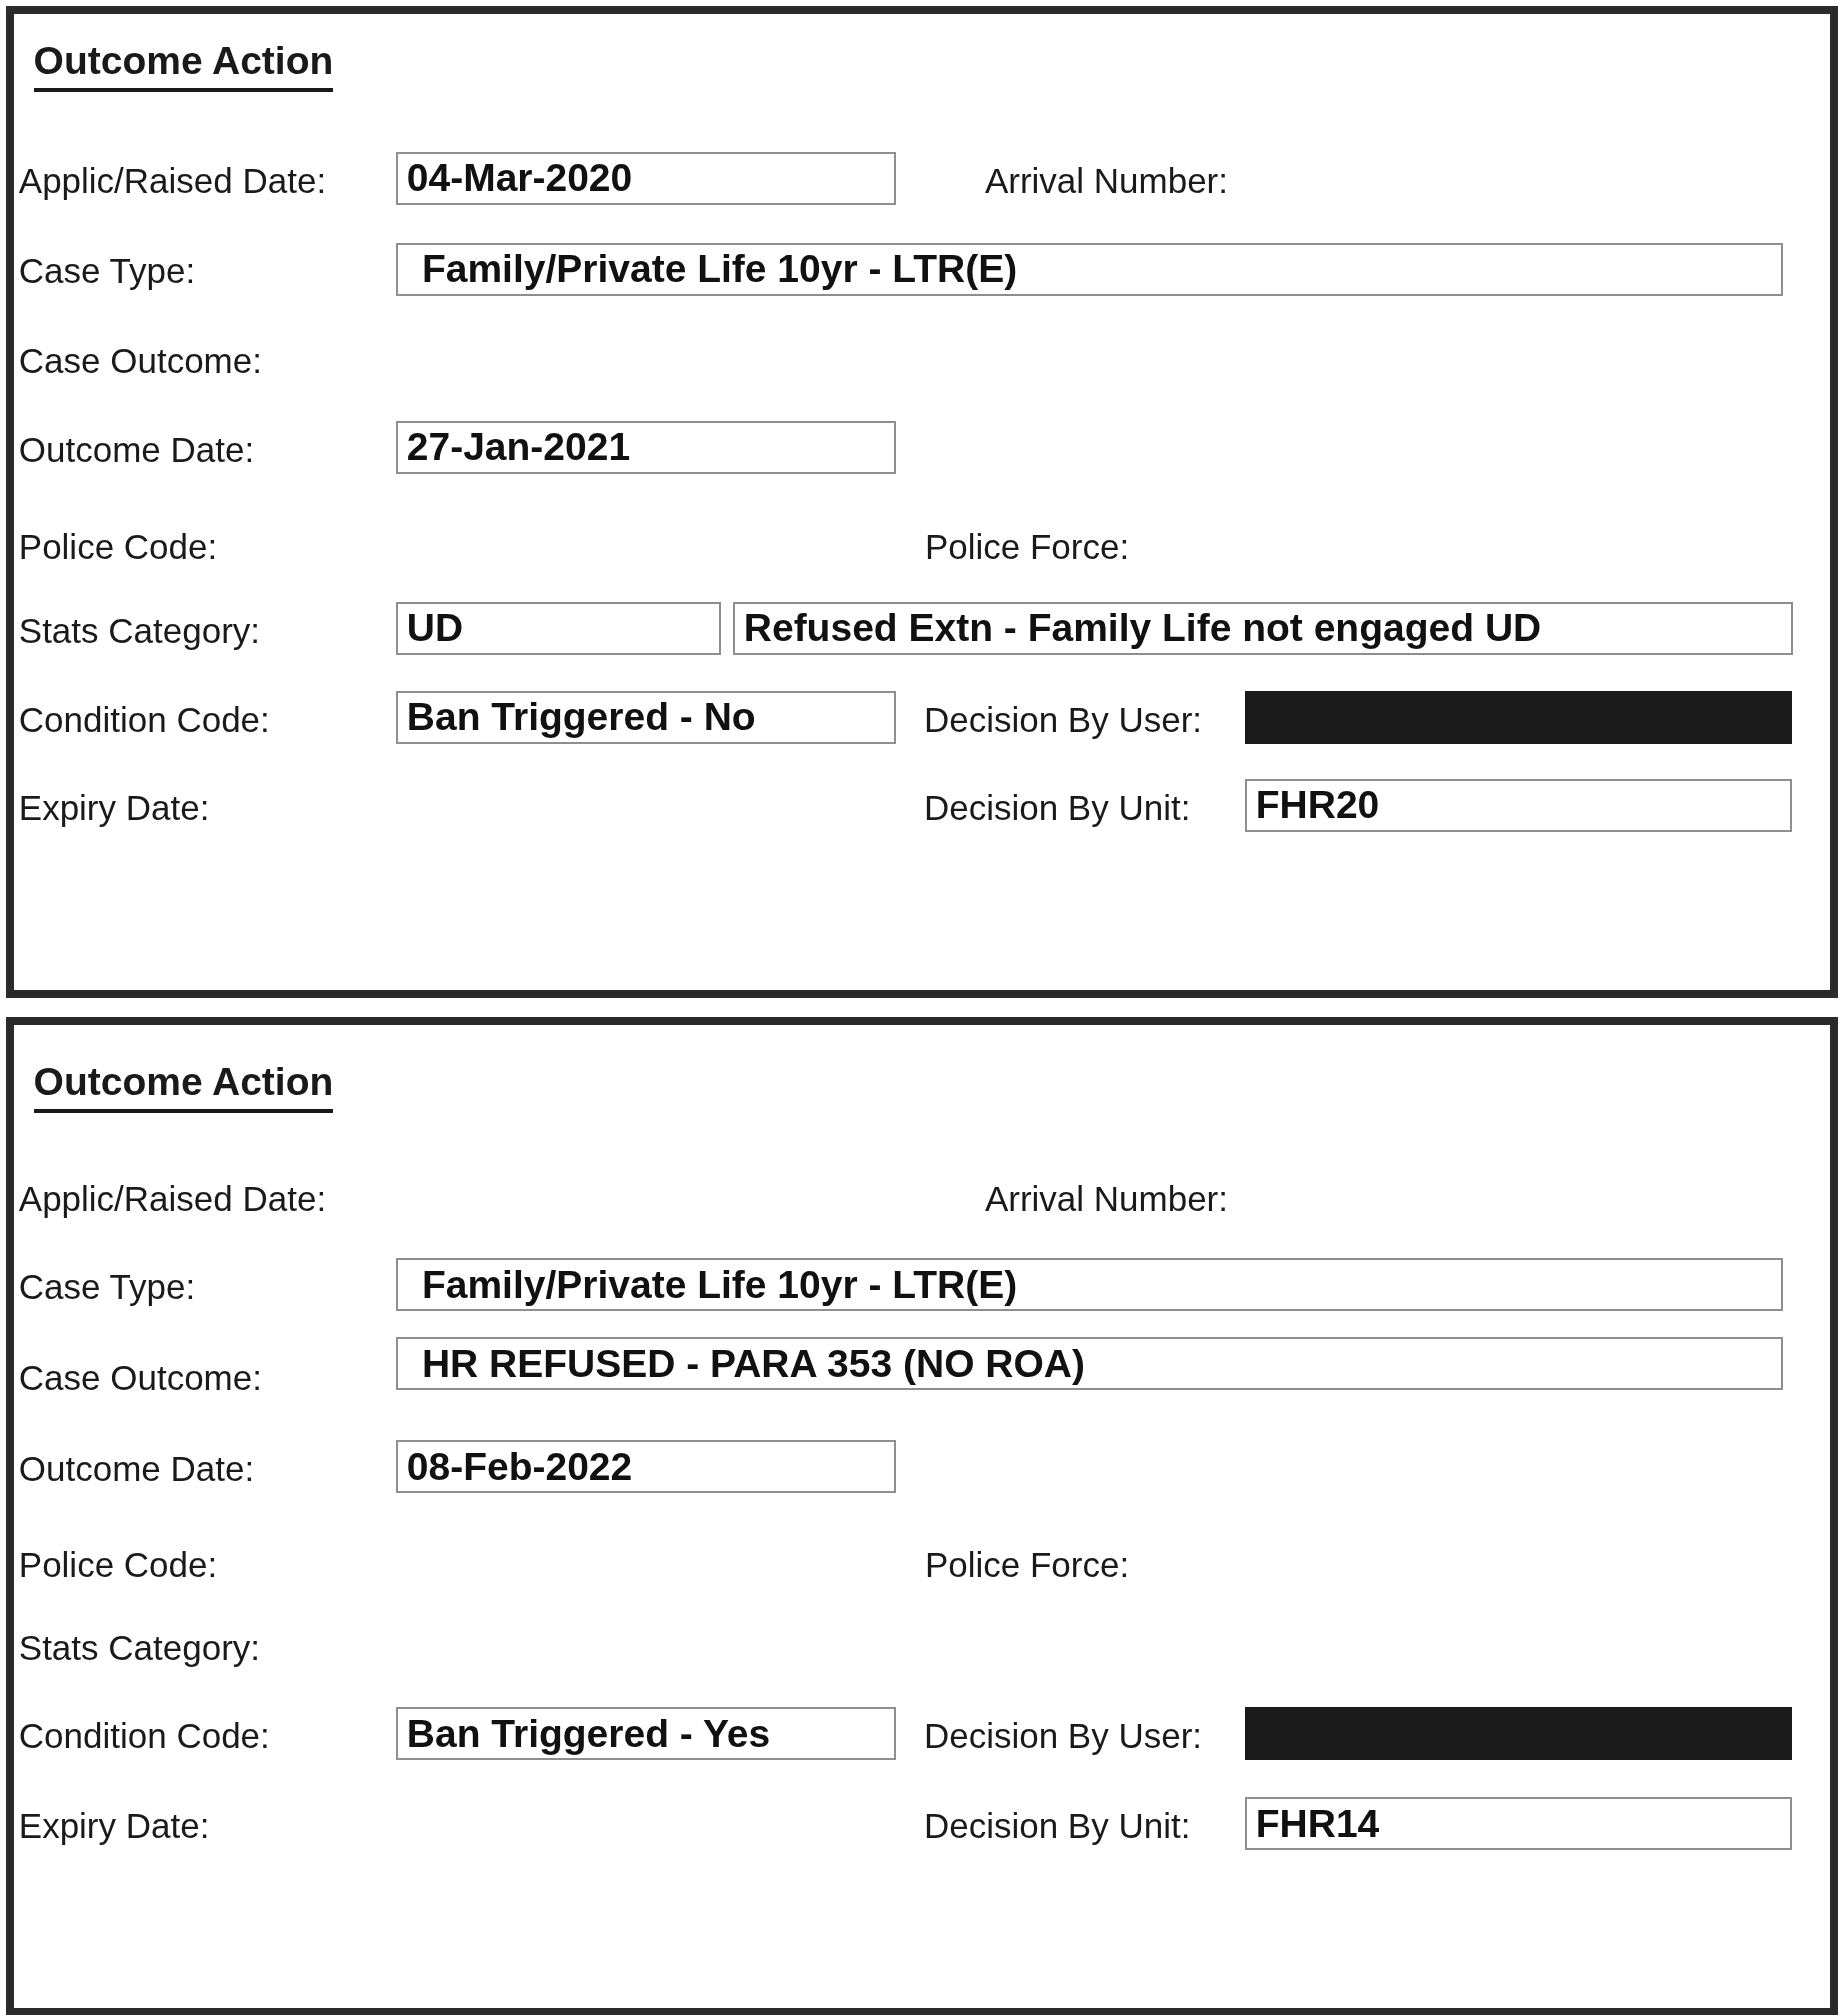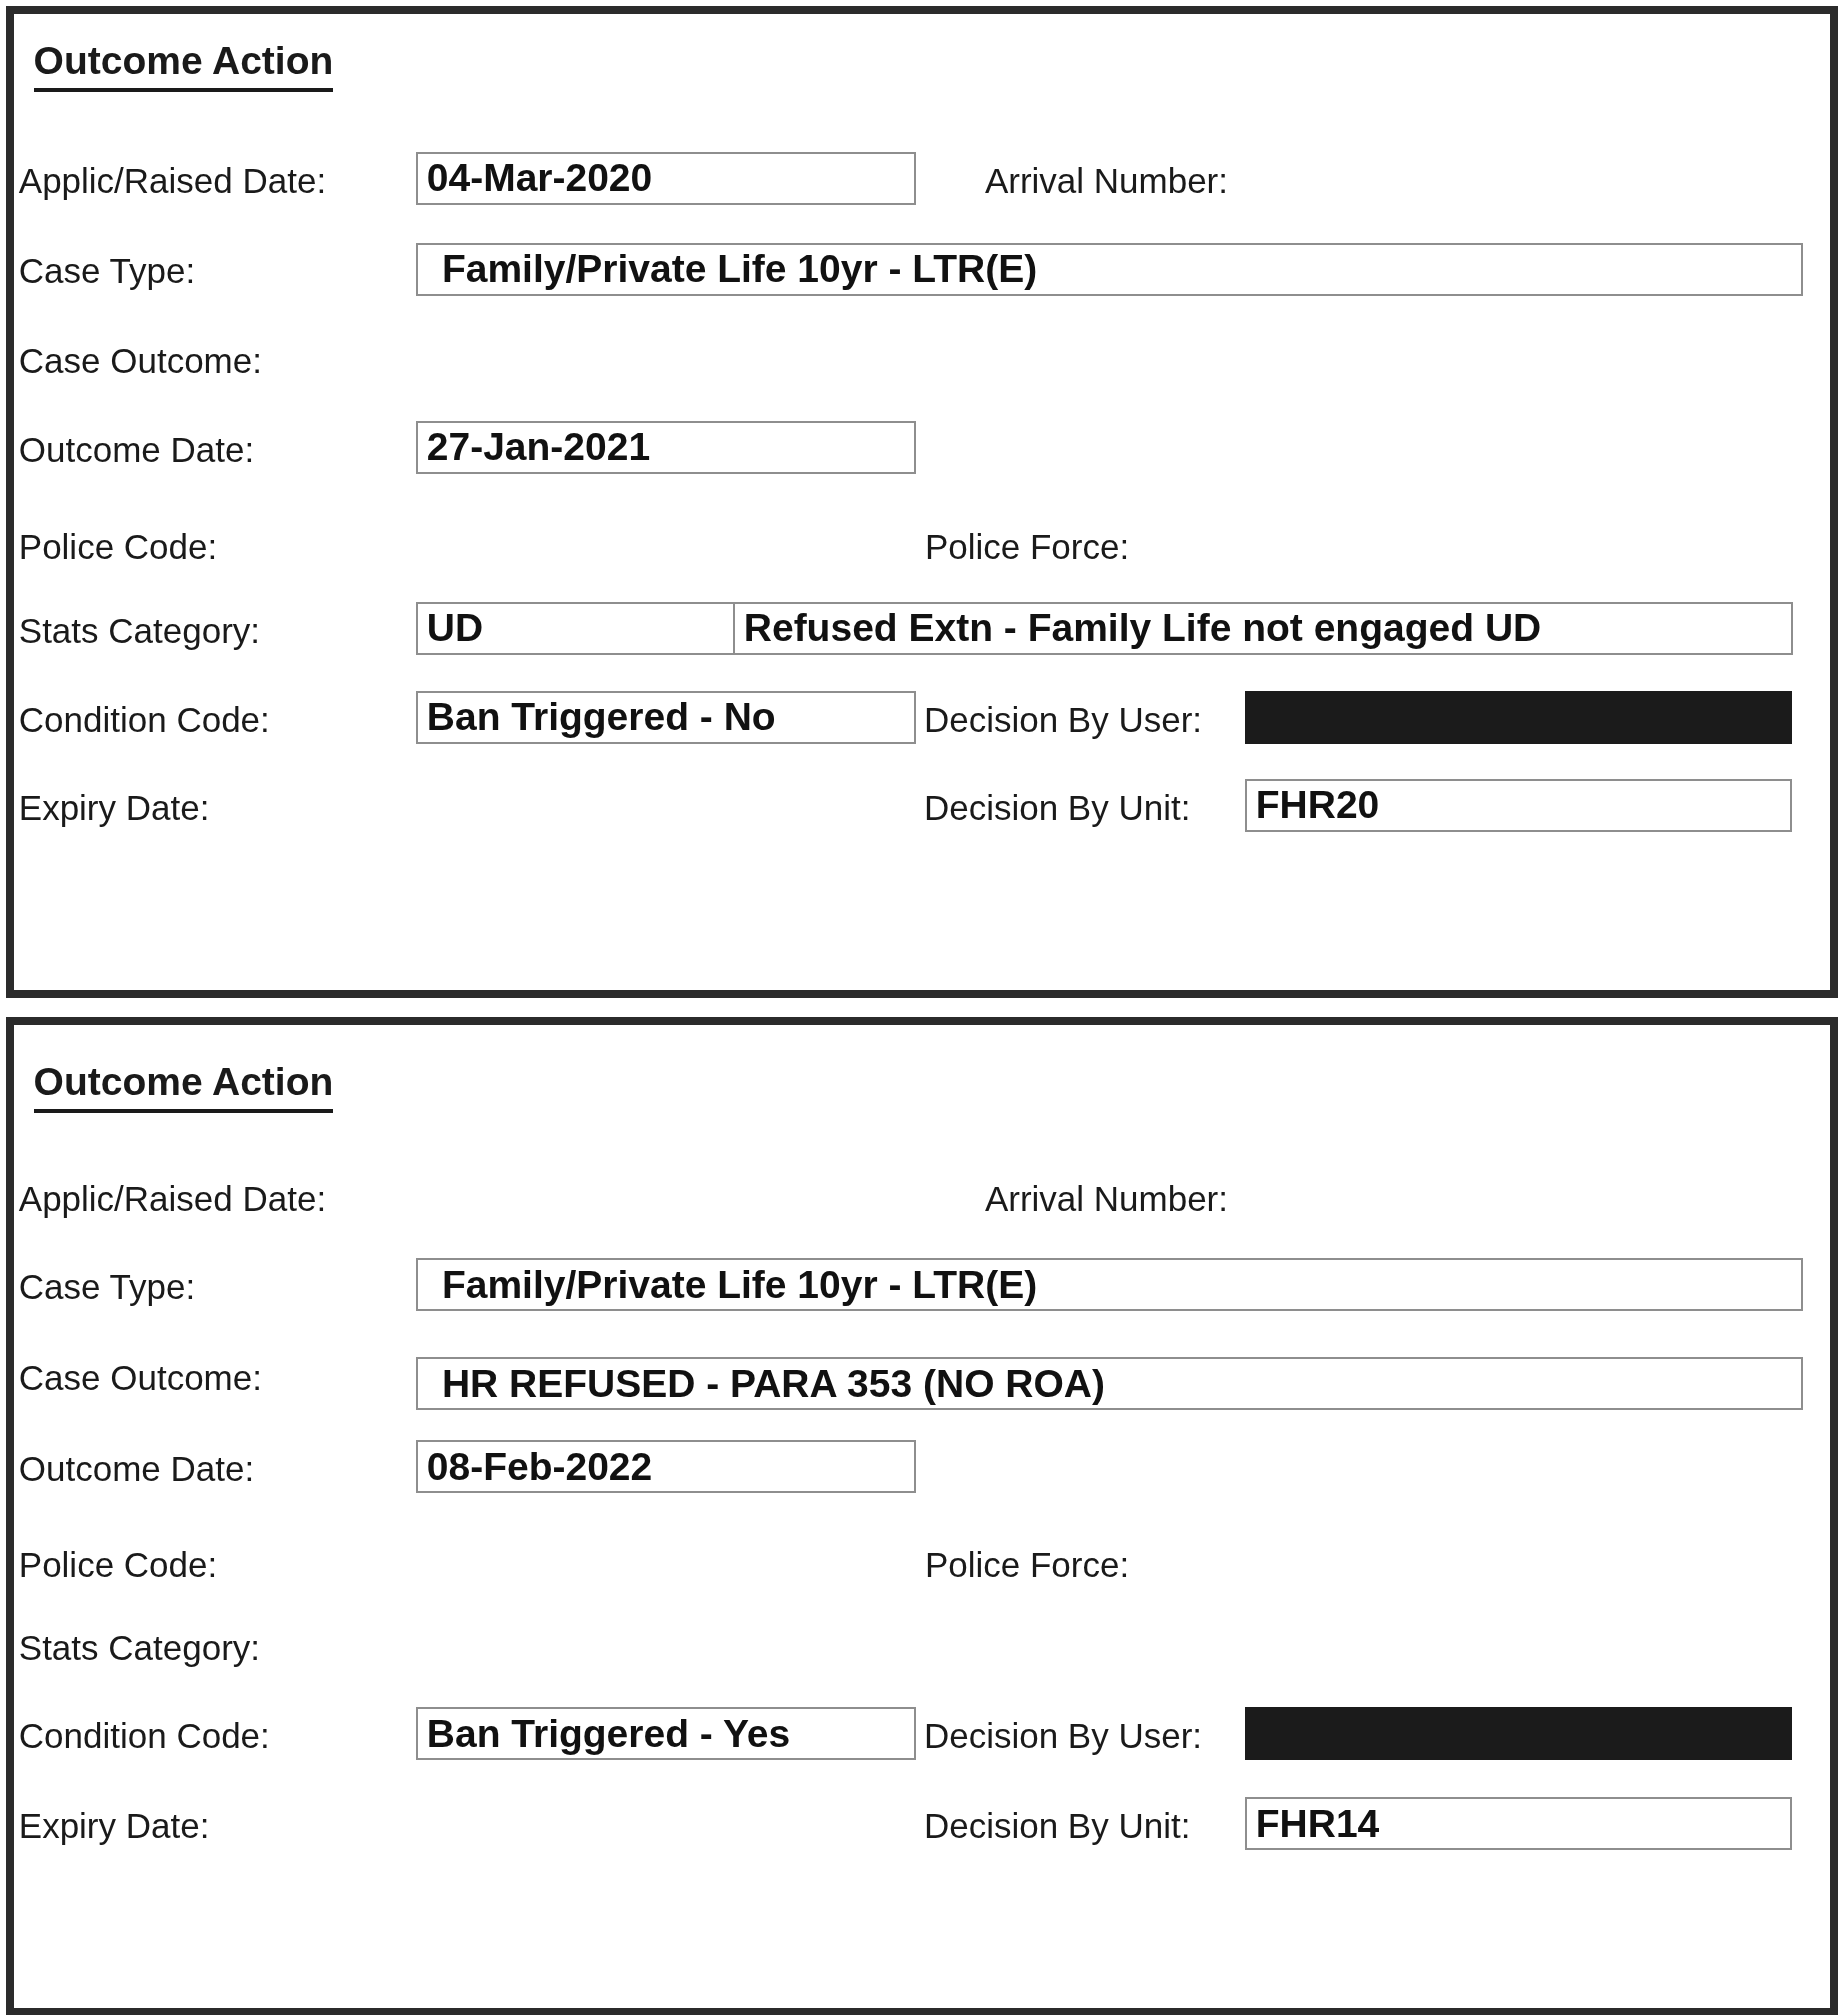--- a/index.html
+++ b/index.html
@@ -57,21 +57,21 @@
   }
   .redact {
     position: absolute;
     height: 53px;
     width: 547px;
     left: 1231px;
     background: #1b1b1b;
   }
   
   .c-lbl    { left: 4.9px; }
-  .c-field  { left: 382px; margin-left: 20px; }
+  .c-field  { left: 382px; }
   .w-small  { width: 500px; }
   .w-wide   { width: 1387px; padding-left: 24px; }
   .w-stats1 { width: 325px; }
   .c-stats2 { left: 719px; width: 1060px; }
   .c-arrival{ left: 923px; margin-left: 48px; }
   .c-police { left: 911px; }
   .c-declbl { left: 910px; text-align: center; }
   .c-decbox { left: 1231px; width: 547px; }
 </style>
 </head>
@@ -114,21 +114,21 @@
   <div class="panel" id="panel2">
     <div class="title">Outcome Action</div>
 
     <div class="lbl c-lbl" style="top:154px">Applic/Raised Date:</div>
     <div class="lbl c-arrival" style="top:154px">Arrival Number:</div>
 
     <div class="lbl c-lbl" style="top:242px">Case Type:</div>
     <div class="box c-field w-wide" style="top:233px">Family/Private Life 10yr - LTR(E)</div>
 
     <div class="lbl c-lbl" style="top:333px">Case Outcome:</div>
-    <div class="box c-field w-wide" style="top:332px">HR REFUSED - PARA 353 (NO ROA)</div>
+    <div class="box c-field w-wide" style="top:312px">HR REFUSED - PARA 353 (NO ROA)</div>
 
     <div class="lbl c-lbl" style="top:424px">Outcome Date:</div>
     <div class="box c-field w-small" style="top:415px">08-Feb-2022</div>
 
     <div class="lbl c-lbl" style="top:520px">Police Code:</div>
     <div class="lbl c-police" style="top:520px">Police Force:</div>
 
     <div class="lbl c-lbl" style="top:603px">Stats Category:</div>
 
     <div class="lbl c-lbl" style="top:691px">Condition Code:</div>

